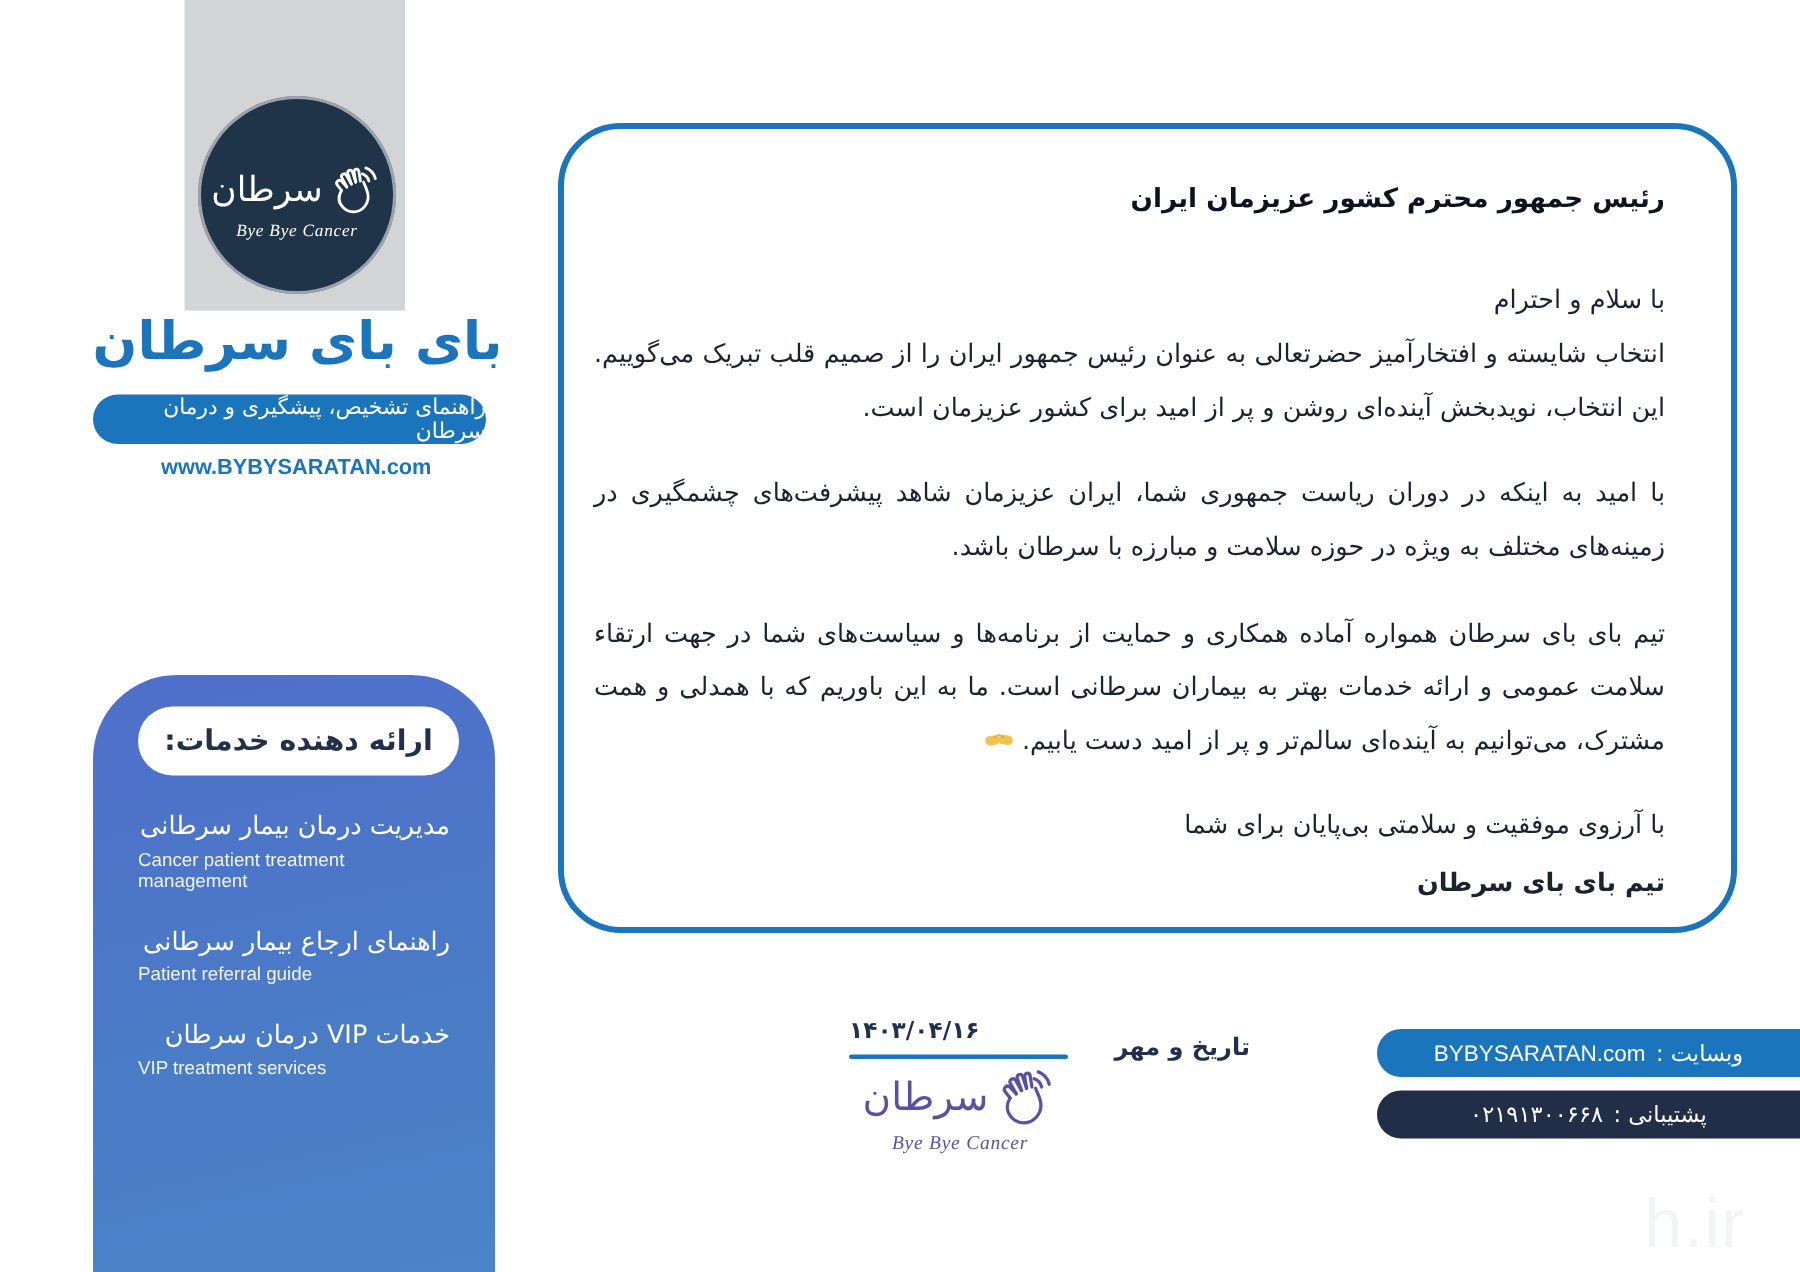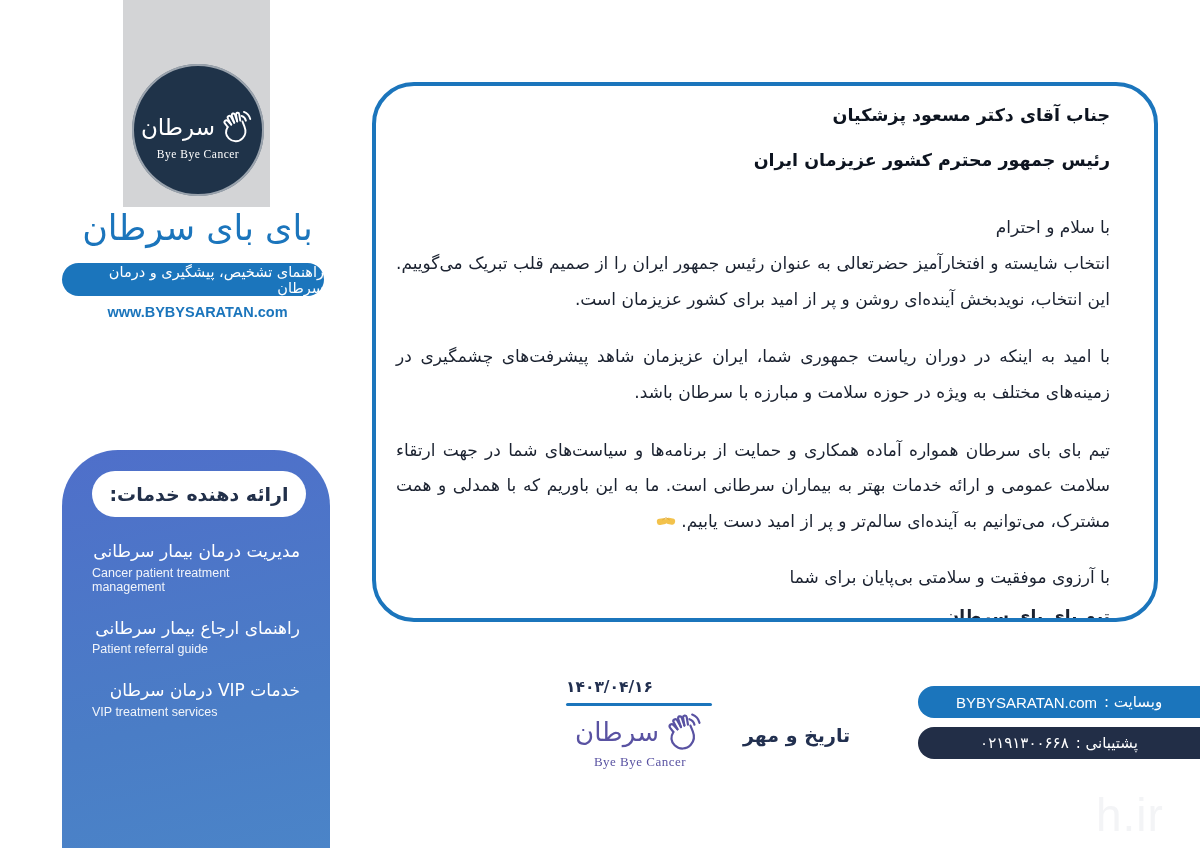--- a/index.html
+++ b/index.html
@@ -8,24 +8,24 @@
   .canvas { position:relative; width:1200px; height:848px; background:#ffffff; overflow:hidden; margin:0 auto; }
 
   
   .ribbon { position:absolute; left:123px; top:0; width:147px; height:207px; background:#d3d4d6; }
   .logo-circle { position:absolute; left:132px; top:64px; width:132px; height:132px; border-radius:50%;
                  background:#1f3349; color:#ffffff; display:flex; flex-direction:column; align-items:center;
                  justify-content:center; box-shadow:0 0 0 2px rgba(255,255,255,.55) inset; }
   .logo-row { display:flex; align-items:center; direction:ltr; gap:2px; margin-top:8px; }
   .logo-script { font-size:23px; line-height:1; direction:rtl; letter-spacing:1px; }
   .hand { width:38px; height:38px; }
-  .logo-name { font-family:"Liberation Serif", serif; font-size:11.5px; letter-spacing:.5px; margin-top:2px; }
+  .logo-name { font-family:"Liberation Serif", serif; font-size:11.5px; letter-spacing:.5px; margin-top:2px;font-style:italic; }
 
-  .brand-title { position:absolute; left:60px; top:208px; width:275px; text-align:center; direction:rtl;
-                 color:#1b75bc; font-size:35px; font-weight:normal; letter-spacing:1px; }
+  .brand-title { position:absolute; left:60px; top:208px; width:275px; text-align:right; direction:rtl;
+                 color:#1b75bc; font-size:35px; font-weight:bold; letter-spacing:1px; }
   .brand-pill { position:absolute; left:62px; top:263px; width:262px; height:33px; background:#1b75bc;
                 border-radius:17px; color:#ffffff; font-size:14.5px; display:flex; align-items:center;
                 justify-content:center; direction:rtl; }
   .brand-site { position:absolute; left:60px; top:304px; width:275px; text-align:center;
                 font-family:"Liberation Sans", sans-serif; color:#1b75bc; font-size:14.5px; font-weight:bold; }
 
   
   .panel { position:absolute; left:62px; top:450px; width:268px; height:485px;
            background:linear-gradient(168deg, #4f6fca 0%, #4a7dc6 55%, #4b88c9 100%);
            border-radius:56px 56px 10px 10px; padding:21px 30px 0 30px; }
@@ -52,22 +52,22 @@
   
   .stamp-date { position:absolute; left:566px; top:678px; width:146px; text-align:left; color:#223050;
                 font-size:15.5px; font-weight:bold; direction:rtl; }
   .stamp-line { position:absolute; left:566px; top:703px; width:146px; height:3px; background:#1b75bc; border-radius:2px; }
   .stamp-logo { position:absolute; left:560px; top:710px; width:160px; color:#5952a2;
                 display:flex; flex-direction:column; align-items:center; }
   .stamp-logo .logo-row { margin-top:0; }
   .stamp-logo .logo-script { font-size:26px; }
   .stamp-logo .hand { width:44px; height:44px; }
   .stamp-logo .logo-name { font-size:13px; margin-top:0; }
-  .stamp-label { position:absolute; left:743px; top:724px; width:120px; direction:rtl; text-align:left;
-                 color:#223050; font-size:19px; font-weight:600; }
+  .stamp-label { position:absolute; left:743px; top:688px; width:120px; direction:rtl; text-align:left;
+                 color:#223050; font-size:16px; font-weight:600; }
 
   
   .pill { position:absolute; left:918px; width:282px; height:32px; border-radius:16px 0 0 16px;
           color:#ffffff; display:flex; align-items:center; justify-content:center; gap:7px;
           direction:rtl; font-size:15px; }
   .pill-website { top:686px; background:#1b75bc; }
   .pill-support { top:727px; background:#222e47; }
   .pill .lat { font-family:"Liberation Sans", sans-serif; direction:ltr; }
 
   .watermark { position:absolute; left:1096px; top:788px; font-family:"Liberation Sans", sans-serif;
@@ -111,21 +111,20 @@
       <div class="service-fa">راهنمای ارجاع بیمار سرطانی</div>
       <div class="service-en">Patient referral guide</div>
     </div>
     <div class="service">
       <div class="service-fa">خدمات VIP درمان سرطان</div>
       <div class="service-en">VIP treatment services</div>
     </div>
   </div>
 
   <div class="letter">
-    <div class="recipient-1">جناب آقای دکتر مسعود پزشکیان</div>
     <div class="recipient-2">رئیس جمهور محترم کشور عزیزمان ایران</div>
 
     <div class="salutation-group">
       <div class="salutation">با سلام و احترام</div>
       <p>انتخاب شایسته و افتخارآمیز حضرتعالی به عنوان رئیس جمهور ایران را از صمیم قلب تبریک می‌گوییم. این انتخاب، نویدبخش آینده‌ای روشن و پر از امید برای کشور عزیزمان است.</p>
     </div>
 
     <p class="para">با امید به اینکه در دوران ریاست جمهوری شما، ایران عزیزمان شاهد پیشرفت‌های چشمگیری در زمینه‌های مختلف به ویژه در حوزه سلامت و مبارزه با سرطان باشد.</p>
 
     <p class="para"><span>تیم بای بای سرطان همواره آماده همکاری و حمایت از برنامه‌ها و سیاست‌های شما در جهت ارتقاء سلامت عمومی و ارائه خدمات بهتر به بیماران سرطانی است. ما به این باوریم که با همدلی و همت مشترک، می‌توانیم به آینده‌ای سالم‌تر و پر از امید دست یابیم.</span>

